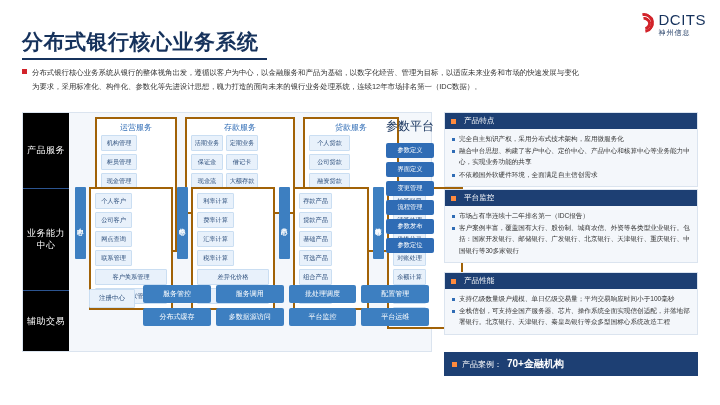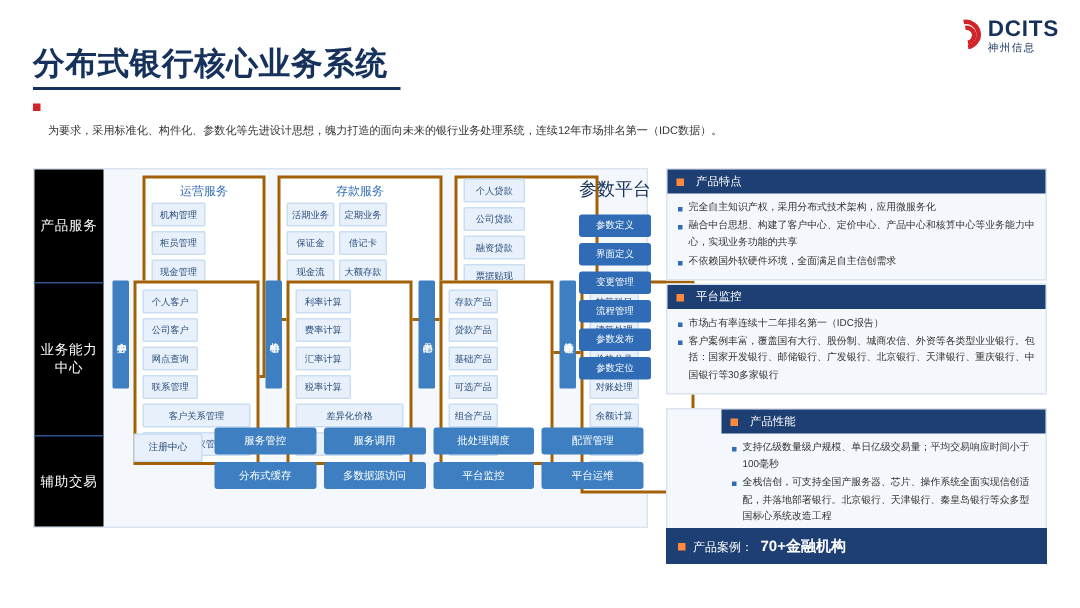--- a/index.html
+++ b/index.html
@@ -19,21 +19,21 @@
     display:flex; align-items:flex-start; gap:4px;
   }
   .logo-mark { position:relative; width:22px; height:22px; }
   .logo-mark .arc {
     position:absolute; border:3px solid #d2232a; border-radius:50%;
     border-left-color:transparent; border-bottom-color:transparent;
   }
   .logo-mark .a1 { width:20px; height:20px; left:1px; top:1px; transform:rotate(35deg); }
   .logo-mark .a2 { width:13px; height:13px; left:5px; top:5px; transform:rotate(35deg); }
   .logo-txt { line-height:1; }
-  .logo-en { font-size:15px; font-weight:bold; color:#16325c; letter-spacing:.5px; }
+  .logo-en { font-size:15px; font-weight:normal; color:#16325c; letter-spacing:.5px; }
   .logo-cn { font-size:7px; color:#16325c; letter-spacing:1px; margin-top:2px; }
 
   .title {
     position:absolute; left:22px; top:28px;
     font-size:21px; font-weight:bold; color:#16325c;
     letter-spacing:.5px;
   }
   .title-rule {
     position:absolute; left:22px; top:58px; width:245px; height:2px;
     background:#16325c;
@@ -140,21 +140,21 @@
     <div class="logo-txt">
       <div class="logo-en">DCITS</div>
       <div class="logo-cn">神州信息</div>
     </div>
   </div>
 
   <div class="title">分布式银行核心业务系统</div>
   <div class="title-rule"></div>
 
   <div class="intro">
-    <span class="bullet"></span><br>
+    <span class="bullet"></span><span>分布式银行核心业务系统从银行的整体视角出发，遵循以客户为中心，以金融服务和产品为基础，以数字化经营、管理为目标，以适应未来业务和市场的快速发展与变化</span><br>
     <span style="display:inline-block;width:10px"></span><span>为要求，采用标准化、构件化、参数化等先进设计思想，魄力打造的面向未来的银行业务处理系统，连续12年市场排名第一（IDC数据）。</span>
   </div>
 
   <div class="diagram">
 
     <div class="leftcol">
       <div class="seg">产品服务</div>
       <div class="seg" style="flex:1.35">业务能力中心</div>
       <div class="seg" style="flex:.8">辅助交易</div>
     </div>
@@ -181,20 +181,21 @@
           <div class="cell" style="width:32px">保证金</div>
           <div class="cell" style="width:32px">借记卡</div>
           <div class="cell" style="width:32px">现金流</div>
           <div class="cell" style="width:32px">大额存款</div>
           <div class="cell" style="width:32px">账户限制</div>
           <div class="cell" style="width:32px">司法査控</div>
         </div>
       </div>
 
       <div class="group" style="left:234px; top:4px; width:96px;">
+        <div class="group-title">贷款服务</div>
         <div class="cells">
           <div class="cell" style="width:41px">个人贷款</div>
           <div class="cell" style="width:41px">公司贷款</div>
           <div class="cell" style="width:41px">融资贷款</div>
           <div class="cell" style="width:41px">票据贴现</div>
           <div class="cell" style="width:41px">网上贷款</div>
           <div class="cell" style="width:41px">联合贷款</div>
         </div>
       </div>
 
@@ -300,21 +301,21 @@
     <div class="rhead">
       <span class="sq"></span>
       <span>平台监控</span>
     </div>
     <div class="rbody">
       <div class="ritem">市场占有率连续十二年排名第一（IDC报告）</div>
       <div class="ritem">客户案例丰富，覆盖国有大行、股份制、城商农信、外资等各类型业业银行。包括：国家开发银行、邮储银行、广发银行、北京银行、天津银行、重庆银行、中国银行等30多家银行</div>
     </div>
   </div>
 
-  <div class="rpanel" style="top:272px;padding-left:36px;">
+  <div class="rpanel" style="top:272px;">
     <div class="rhead">
       <span class="sq"></span>
       <span>产品性能</span>
     </div>
     <div class="rbody">
       <div class="ritem">支持亿级数量级户规模、单日亿级交易量；平均交易响应时间小于100毫秒</div>
       <div class="ritem">全栈信创，可支持全国产服务器、芯片、操作系统全面实现信创适配，并落地部署银行。北京银行、天津银行、秦皇岛银行等众多型国标心系统改造工程</div>
     </div>
   </div>
 

